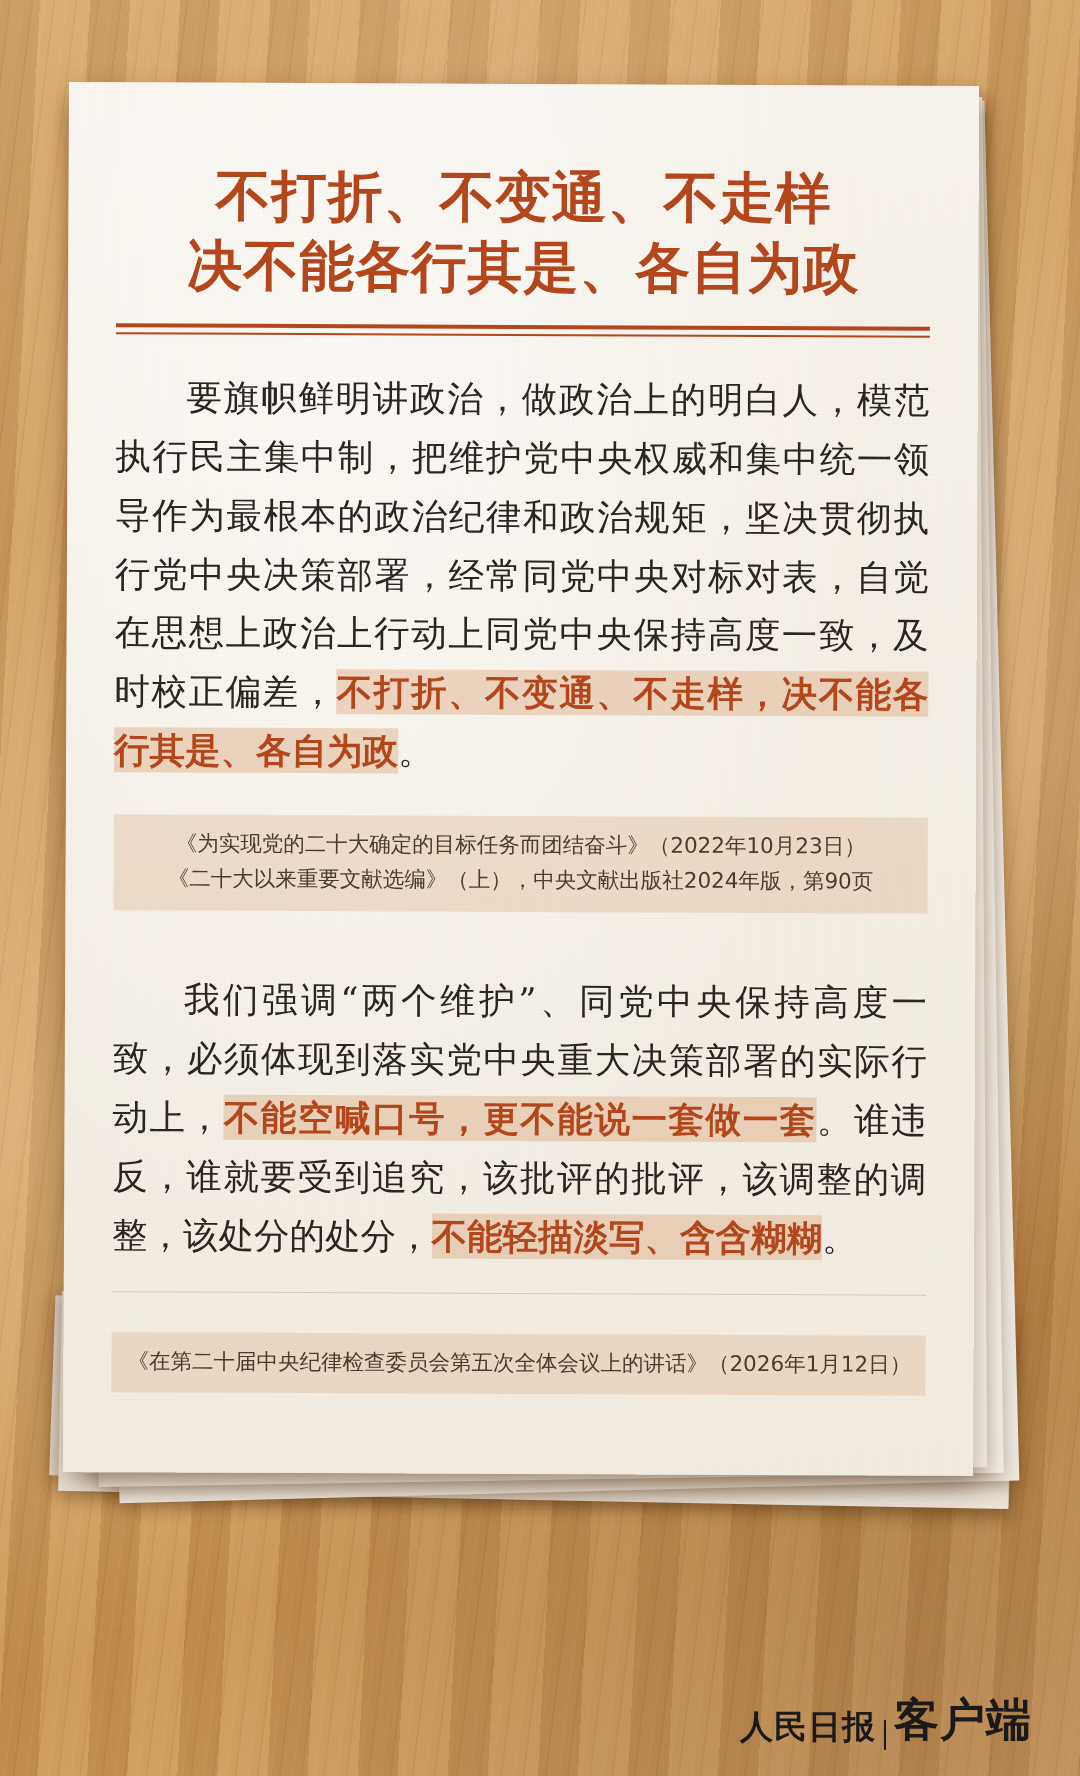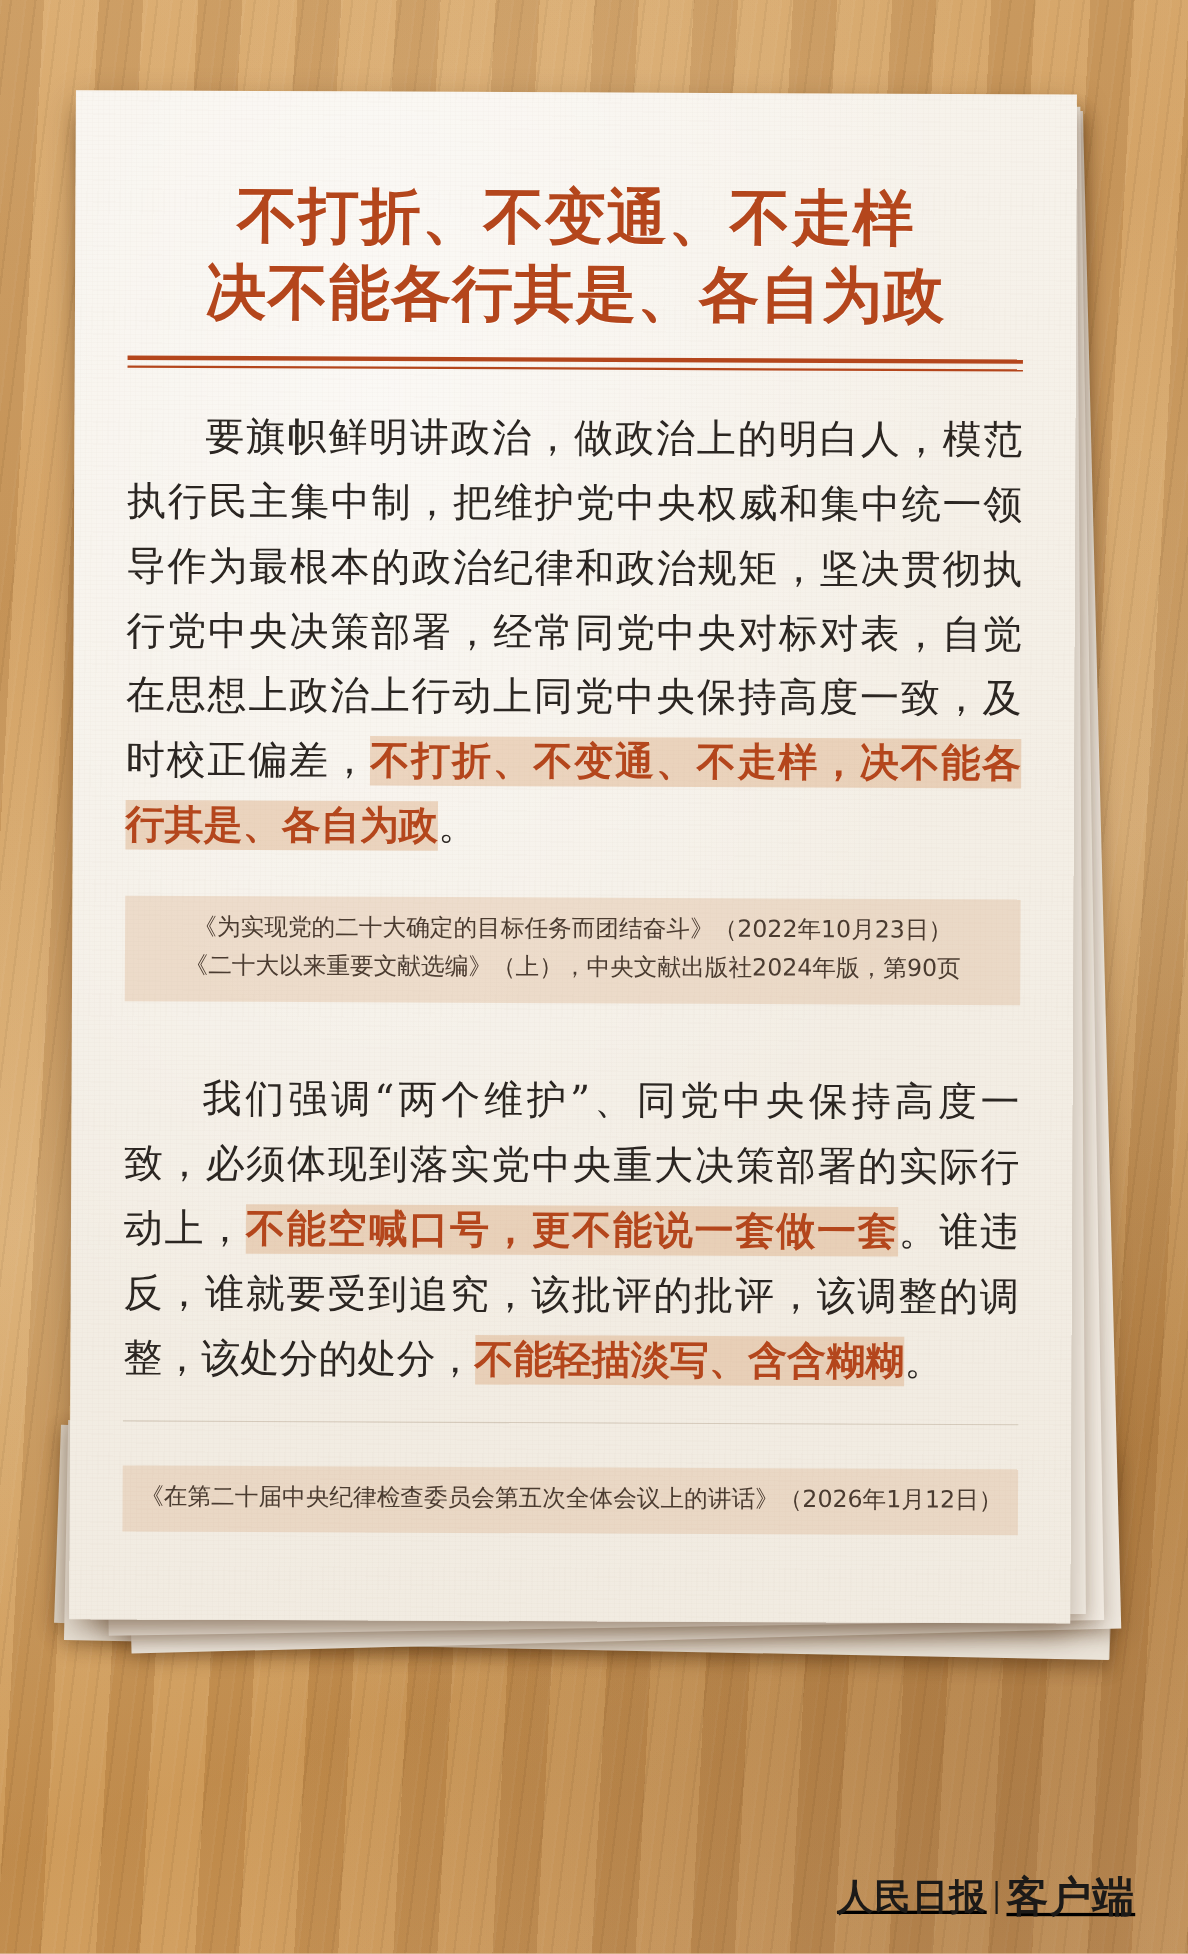--- a/index.html
+++ b/index.html
@@ -178,40 +178,39 @@
     height: 1px;
     background: rgba(120,90,60,0.22);
   }
 
   
   .footer {
     position: absolute;
     right: 48px;
     bottom: 26px;
     display: flex;
-    align-items: center;
+    align-items: flex-end;
     gap: 8px;
-    text-decoration: underline;
   }
   .footer-logo {
     font-family: "DejaVu Sans", "Liberation Sans", sans-serif;
     font-weight: bold;
     font-size: 33px;
     color: #1c1a18;
     letter-spacing: 1px;
   }
   .footer-sep {
     width: 2px;
     height: 30px;
     background: #1c1a18;
   }
   .footer-app {
     font-family: "DejaVu Sans", "Liberation Sans", sans-serif;
     font-weight: bold;
-    font-size: 38px;
+    font-size: 45px;
     color: #1c1a18;
     letter-spacing: 1px;
   }
 </style>
 </head>
 <body>
 
 <div class="desk"></div>
 
 <div class="sheet sheet-bottom-edge-2"></div>

